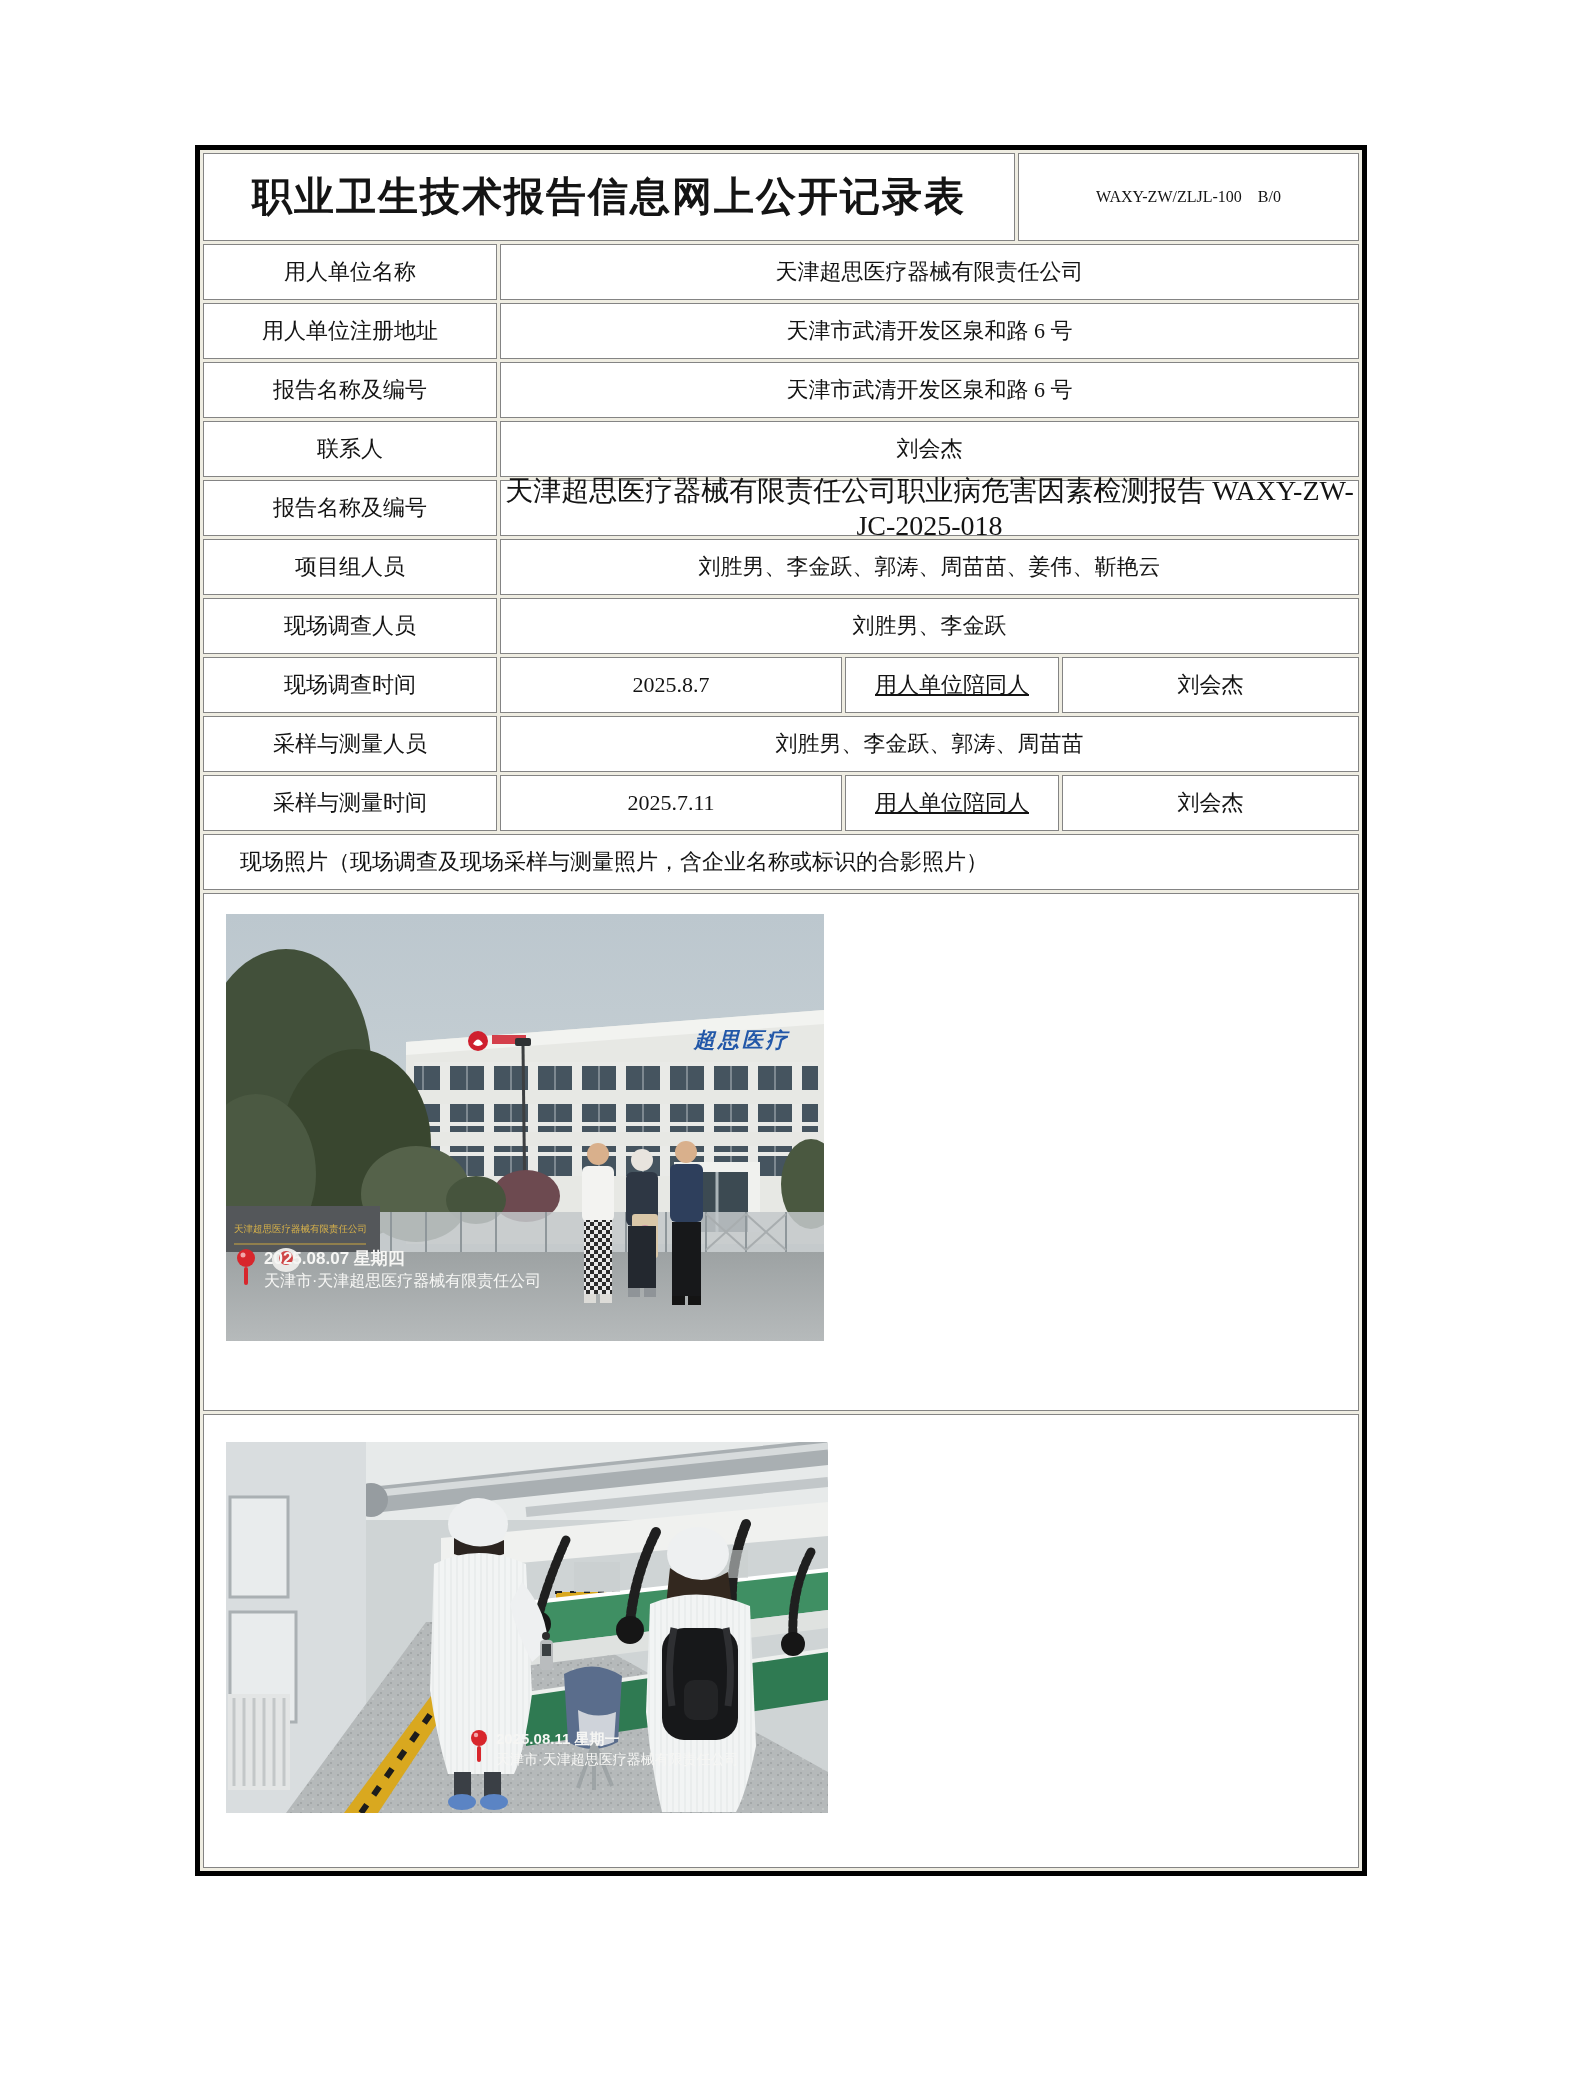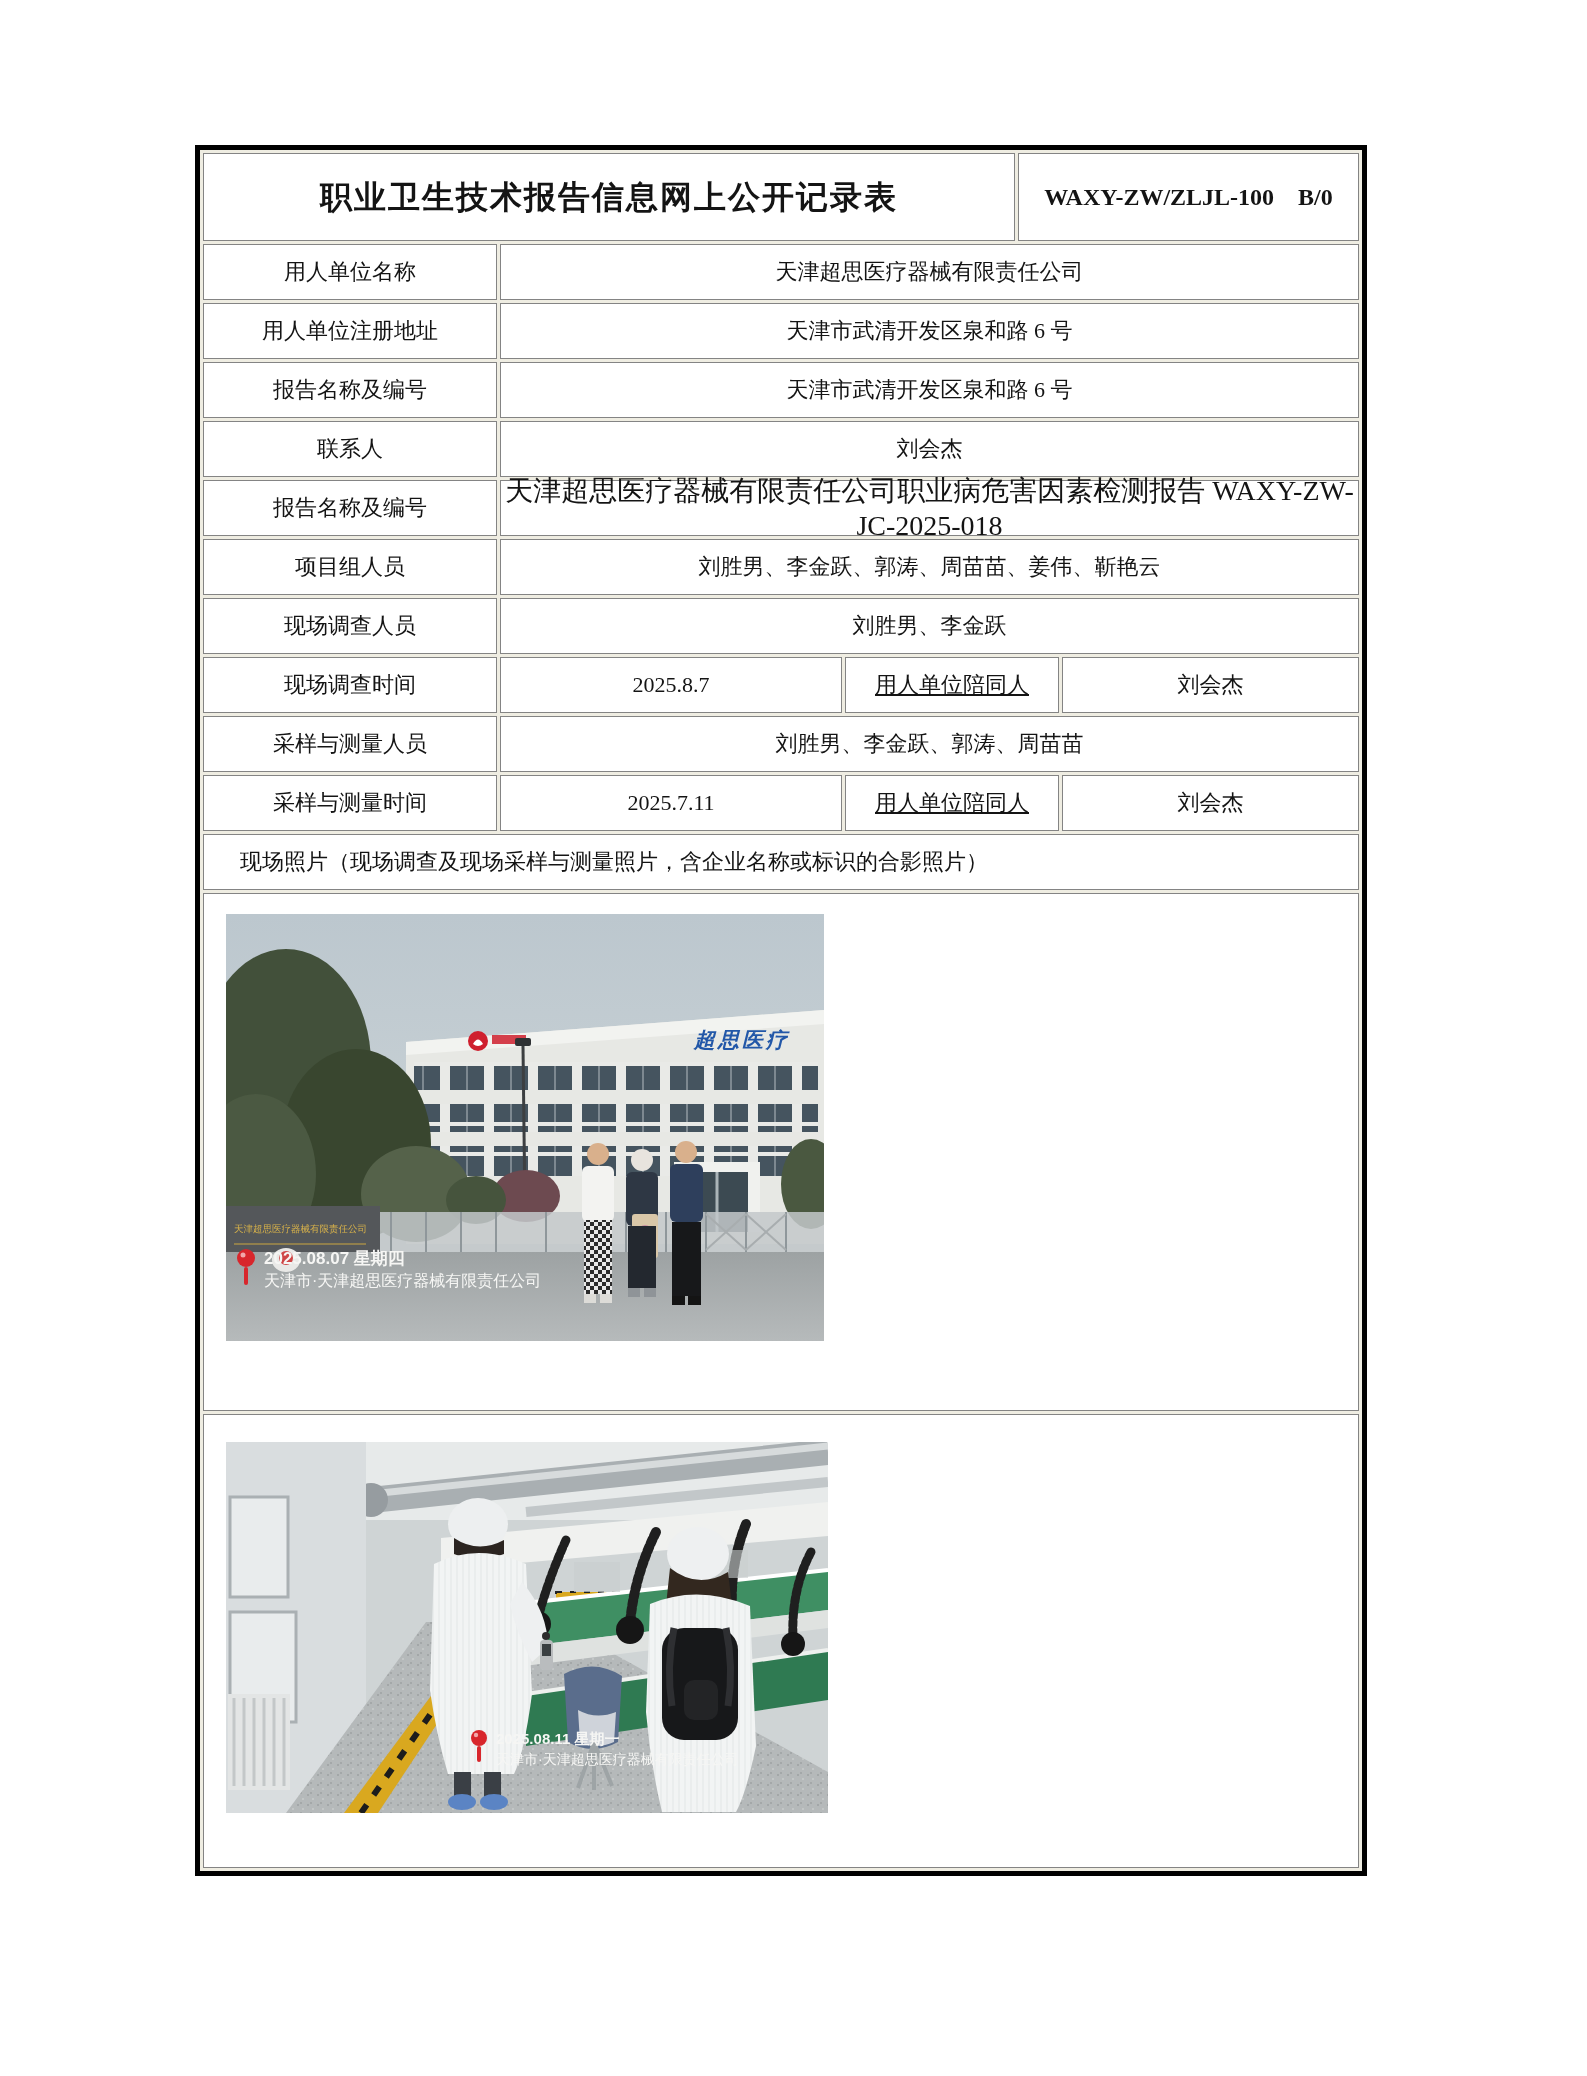--- a/index.html
+++ b/index.html
@@ -11,22 +11,22 @@
   }
   .row { display:flex; gap:3px; margin-bottom:3px; }
   .row:last-child { margin-bottom:0; }
   .cell {
     background:#ffffff; border:1px solid #848484;
     display:flex; align-items:center; justify-content:center;
     font-size:22px; color:#141414; text-align:center; line-height:1.25;
   }
   .h-title { height:88px; }
   .h-std { height:56px; }
-  .title-cell { width:812px; flex:none; font-size:32px; font-weight:bold; letter-spacing:2px; }
-  .docnum-cell { flex:1; font-size:24px; font-weight:bold; white-space:pre; }
+  .title-cell { width:812px; flex:none; font-size:40px; font-weight:bold; letter-spacing:2px; }
+  .docnum-cell { flex:1; font-size:16px; font-weight:normal; white-space:pre; }
   .label-cell { width:294px; flex:none; }
   .value-cell { flex:1; }
   .value-long { font-size:28px; }
   .c2 { width:342px; flex:none; }
   .c3 { width:214px; flex:none;text-decoration:underline; }
   .c4 { flex:1; }
   .caption-cell { flex:1; justify-content:flex-start; padding-left:36px; text-align:center; }
   .photo-cell { flex:1; display:block; position:relative; }
   .photo-cell-1 { height:518px; }
   .photo-cell-2 { height:454px; }

